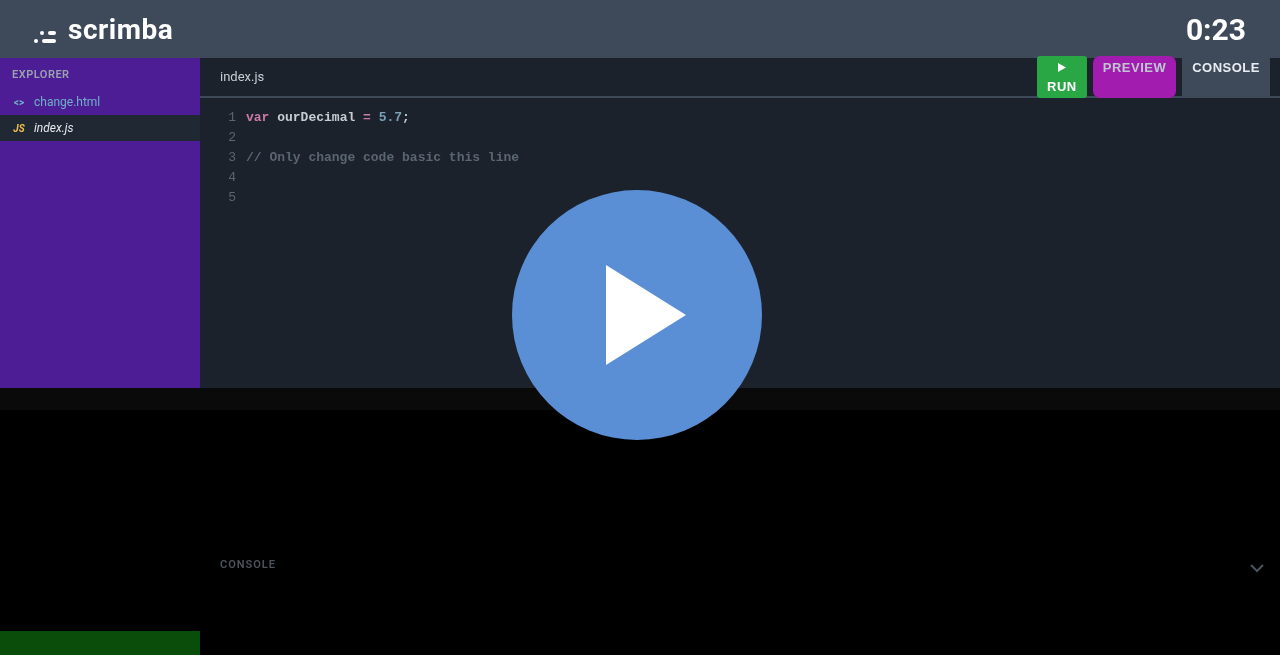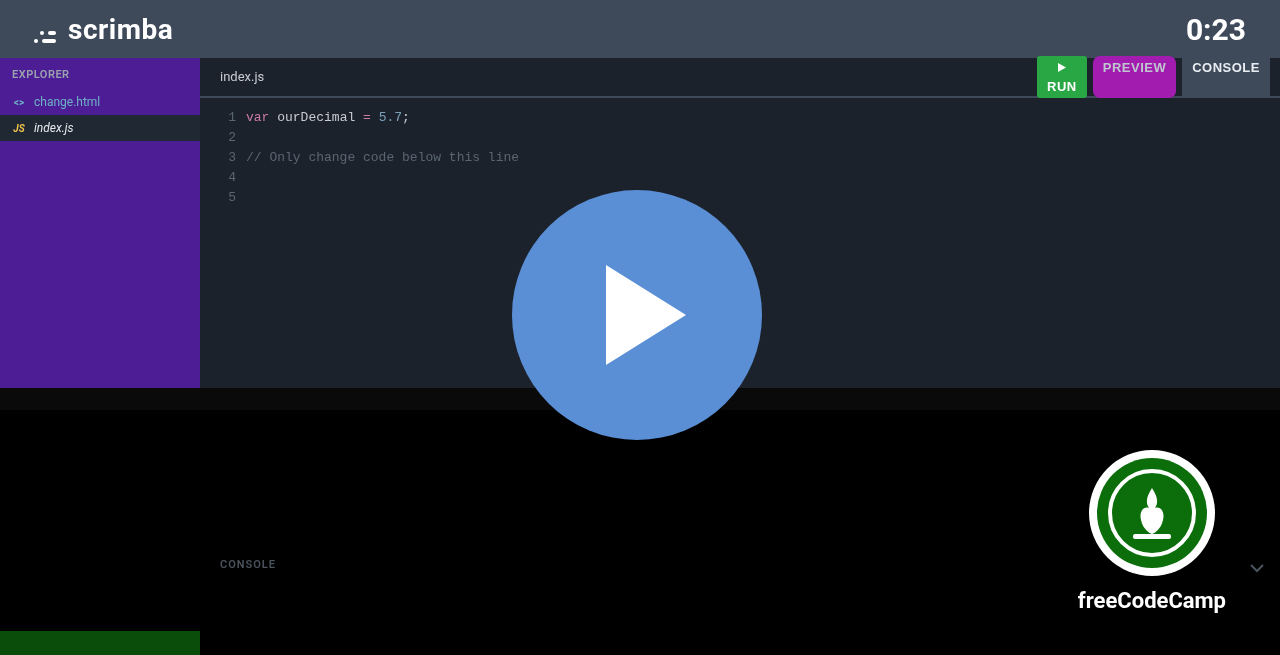--- a/index.html
+++ b/index.html
@@ -21,21 +21,21 @@
   .editor-area { flex: 1; background: #1c222b; display: flex; flex-direction: column; }
   .editor-header { height: 40px; display: flex; align-items: center; justify-content: space-between; padding: 0 10px 0 20px; border-bottom: 2px solid #3e4a5a; }
   .file-tab { color: #c7ccd3; font-size: 13px; padding-bottom: 2px;}
   .header-buttons { display: flex; gap: 6px; }
   .btn { border: none; border-radius: 3px; padding: 4px 10px; font-size: 13px; font-weight: 700; letter-spacing: 0.5px; cursor: pointer; display: inline-flex; align-items: center; gap: 4px; flex-direction: column; }
   .btn-run { background: #29a745; color: #fff; }
   .btn-preview { background: #a21caf; color: #bfc6cf; border-radius: 7px; }
   .btn-console { background: #3e4a5a; color: #e9edf1; }
   .code-pane { flex: 1; padding: 10px 0 0 0; font-family: "SFMono-Regular", Consolas, "Liberation Mono", Menlo, monospace; font-size: 13px; line-height: 20px; display: flex; }
   .gutter { width: 46px; text-align: right; color: #5a6572; padding-right: 10px; }
-  .code-lines { flex: 1; padding-right: 32px; }
+  .code-lines { flex: 1; padding-right: 32px; font-weight: bold; }
   .tok-kw { color: #c97aa8; }
   .tok-var { color: #c7ccd3; }
   .tok-op { color: #c97aa8; }
   .tok-num { color: #7aa0b7; }
   .tok-punc { color: #c7ccd3; }
   .tok-comment { color: #5a6572; }
   .line { height: 20px; white-space: pre; }
   .lower { position: absolute; left: 0; right: 0; top: 410px; bottom: 0; background: #000; }
   .lower .lesson-title { position: absolute; left: 52px; top: 100px; color: #fff; font-weight: 800; font-size: 46px; }
   .console-label { position: absolute; left: 220px; top: 148px; color: #4b535d; font-size: 11px; letter-spacing: 1px; font-weight: 600; }
@@ -106,47 +106,35 @@
         <div class="gutter">
           <div class="line">1</div>
           <div class="line">2</div>
           <div class="line">3</div>
           <div class="line">4</div>
           <div class="line">5</div>
         </div>
         <div class="code-lines">
           <div class="line"><span class="tok-kw">var</span> <span class="tok-var">ourDecimal</span> <span class="tok-op">=</span> <span class="tok-num">5.7</span><span class="tok-punc">;</span></div>
           <div class="line"></div>
-          <div class="line"><span class="tok-comment">// Only change code below this line</span></div>
+          <div class="line"><span class="tok-comment">// Only change code basic this line</span></div>
           <div class="line"></div>
           <div class="line"></div>
         </div>
       </div>
     </div>
   </div>
 
   <div class="lower">
     <div class="console-label">CONSOLE</div>
     <div class="collapse-icon">
       <svg width="14" height="10" viewBox="0 0 14 10">
           <polyline points="1,2 7,8 13,2" fill="none" stroke="#4b535d" stroke-width="2"></polyline>
         </svg>
     </div>
     <div class="green-strip"></div>
 
-    <div class="channel-badge">
-      <div class="badge-circle">
-        <div class="badge-inner">
-          <svg width="90" height="90" viewBox="0 0 90 90">
-            <circle cx="45" cy="45" r="42" fill="none" stroke="#fff" stroke-width="4"></circle>
-            <path d="M45 20 C40 28, 38 34, 42 40 C36 38, 32 44, 34 52 C36 62, 44 66, 45 66 C46 66, 54 62, 56 52 C58 44, 54 38, 48 40 C52 34, 50 28, 45 20 Z" fill="#fff"></path>
-            <rect x="26" y="66" width="38" height="5" rx="2" fill="#fff"></rect>
-          </svg>
-        </div>
-      </div>
-      <div class="channel-name">freeCodeCamp</div>
-    </div>
   </div>
 
   <div class="play-overlay">
     <div class="play-triangle"></div>
   </div>
 </div>
 
 </body></html>

